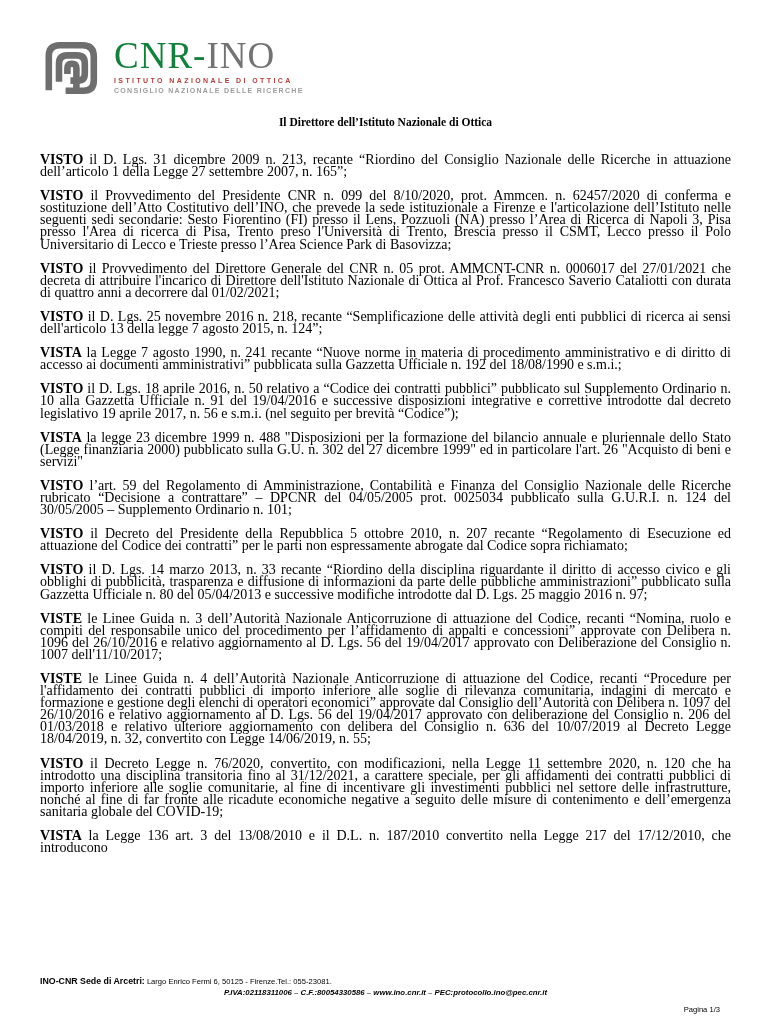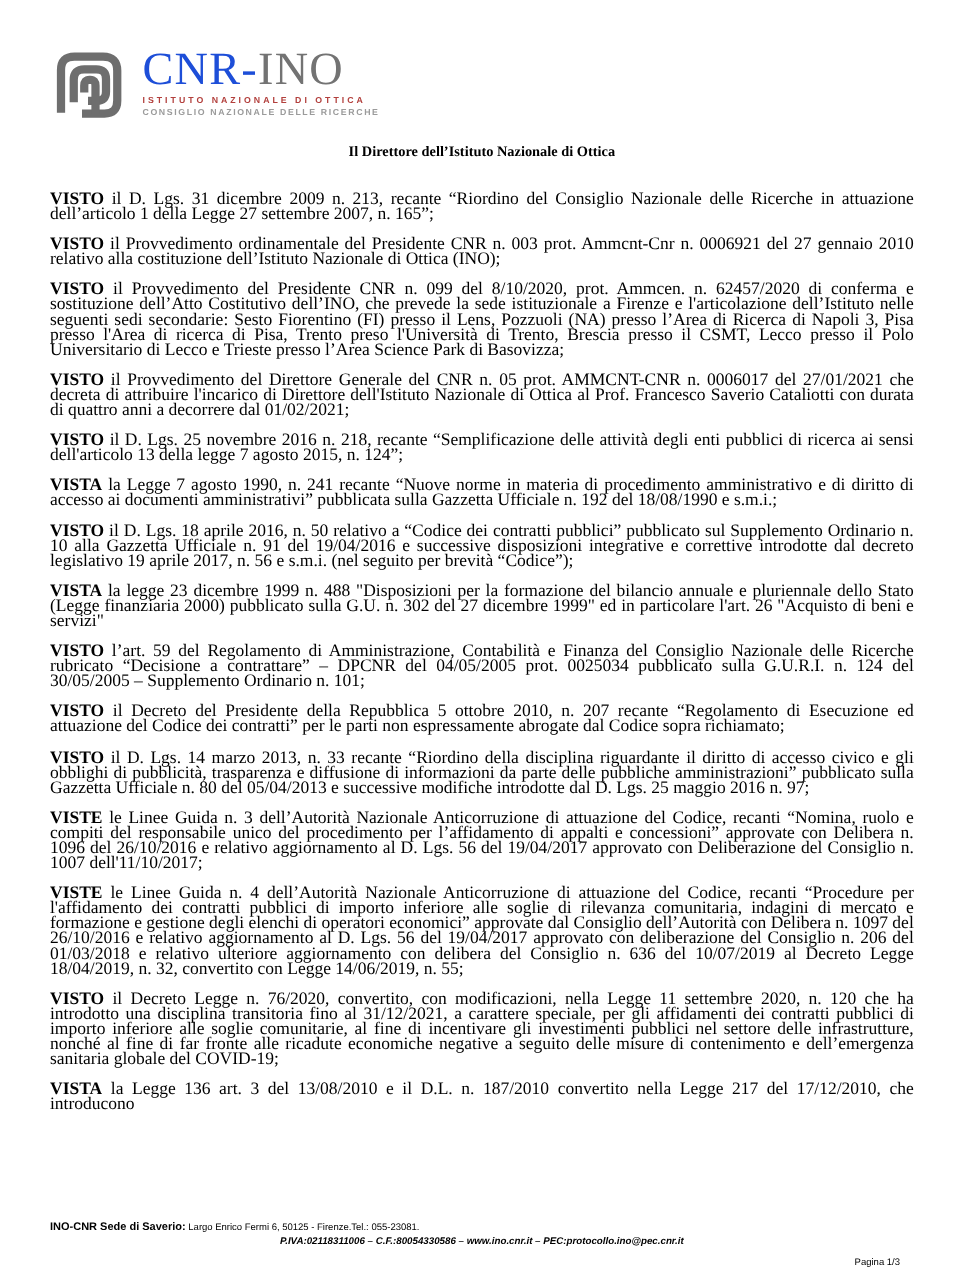--- a/index.html
+++ b/index.html
@@ -6,21 +6,21 @@
   body{width:770px;height:1024px;position:relative;overflow:hidden;
        font-family:"Liberation Serif",serif;color:#000;}
   .page{position:absolute;inset:0;padding:38px 39px 0 40px;box-sizing:border-box;}
 
   
   .logo-block{display:flex;align-items:flex-start;height:64px;}
   .cnr-mark{width:62px;height:60px;flex:0 0 auto;}
   .logo-text{margin-left:12px;padding-top:1px;}
   .wordmark{font-family:"Liberation Serif",serif;font-size:37px;line-height:34px;
             letter-spacing:1px;font-weight:400;}
-  .wordmark .wm-gray{color:#1d4ed8;}
+  .wordmark .wm-gray{color:#15803d;}
   .wordmark .wm-red{color:#737373;}
   .logo-sub{font-family:"Liberation Sans",sans-serif;font-weight:bold;font-size:7px;}
   .logo-sub.l1{color:#b23f3c;letter-spacing:2.4px;margin-top:4px;}
   .logo-sub.l2{color:#9b9b9b;letter-spacing:1.3px;margin-top:2.5px;}
 
   
   .subject{margin:26px 0 0 0;font-style:italic;font-size:11px;line-height:25px;
            text-align:justify;text-decoration:underline;}
   .heading{margin:14px 0 0 0;font-size:11.5px;line-height:12px;font-weight:bold;
            text-align:center;}
@@ -55,35 +55,34 @@
       <div class="logo-sub l1">ISTITUTO NAZIONALE DI OTTICA</div>
       <div class="logo-sub l2">CONSIGLIO NAZIONALE DELLE RICERCHE</div>
     </div>
   </header>
 
 
   <h1 class="heading">Il Direttore dell’Istituto Nazionale di Ottica</h1>
 
   <div class="paras">
       <p class="para"><b>VISTO</b> il D. Lgs. 31 dicembre 2009 n. 213, recante “Riordino del Consiglio Nazionale delle Ricerche in attuazione dell’articolo 1 della Legge 27 settembre 2007, n. 165”;</p>
-      <p class="para"><b>VISTO</b> il Provvedimento ordinamentale del Presidente CNR n. 003 prot. Ammcnt-Cnr n. 0006921 del 27 gennaio 2010 relativo alla costituzione dell’Istituto Nazionale di Ottica (INO);</p>
       <p class="para"><b>VISTO</b> il Provvedimento del Presidente CNR n. 099 del 8/10/2020, prot. Ammcen. n. 62457/2020 di conferma e sostituzione dell’Atto Costitutivo dell’INO, che prevede la sede istituzionale a Firenze e l'articolazione dell’Istituto nelle seguenti sedi secondarie: Sesto Fiorentino (FI) presso il Lens, Pozzuoli (NA) presso l’Area di Ricerca di Napoli 3, Pisa presso l'Area di ricerca di Pisa, Trento preso l'Università di Trento, Brescia presso il CSMT, Lecco presso il Polo Universitario di Lecco e Trieste presso l’Area Science Park di Basovizza;</p>
       <p class="para"><b>VISTO</b> il Provvedimento del Direttore Generale del CNR n. 05 prot. AMMCNT-CNR n. 0006017 del 27/01/2021 che decreta di attribuire l'incarico di Direttore dell'Istituto Nazionale di Ottica al Prof. Francesco Saverio Cataliotti con durata di quattro anni a decorrere dal 01/02/2021;</p>
       <p class="para"><b>VISTO</b> il D. Lgs. 25 novembre 2016 n. 218, recante “Semplificazione delle attività degli enti pubblici di ricerca ai sensi dell'articolo 13 della legge 7 agosto 2015, n. 124”;</p>
       <p class="para"><b>VISTA</b> la Legge 7 agosto 1990, n. 241 recante “Nuove norme in materia di procedimento amministrativo e di diritto di accesso ai documenti amministrativi” pubblicata sulla Gazzetta Ufficiale n. 192 del 18/08/1990 e s.m.i.;</p>
       <p class="para"><b>VISTO</b> il D. Lgs. 18 aprile 2016, n. 50 relativo a “Codice dei contratti pubblici” pubblicato sul Supplemento Ordinario n. 10 alla Gazzetta Ufficiale n. 91 del 19/04/2016 e successive disposizioni integrative e correttive introdotte dal decreto legislativo 19 aprile 2017, n. 56 e s.m.i. (nel seguito per brevità “Codice”);</p>
       <p class="para"><b>VISTA</b> la legge 23 dicembre 1999 n. 488 "Disposizioni per la formazione del bilancio annuale e pluriennale dello Stato (Legge finanziaria 2000) pubblicato sulla G.U. n. 302 del 27 dicembre 1999" ed in particolare l'art. 26 "Acquisto di beni e servizi"</p>
       <p class="para"><b>VISTO</b> l’art. 59 del Regolamento di Amministrazione, Contabilità e Finanza del Consiglio Nazionale delle Ricerche rubricato “Decisione a contrattare” – DPCNR del 04/05/2005 prot. 0025034 pubblicato sulla G.U.R.I. n. 124 del 30/05/2005 – Supplemento Ordinario n. 101;</p>
       <p class="para"><b>VISTO</b> il Decreto del Presidente della Repubblica 5 ottobre 2010, n. 207 recante “Regolamento di Esecuzione ed attuazione del Codice dei contratti” per le parti non espressamente abrogate dal Codice sopra richiamato;</p>
       <p class="para"><b>VISTO</b> il D. Lgs. 14 marzo 2013, n. 33 recante “Riordino della disciplina riguardante il diritto di accesso civico e gli obblighi di pubblicità, trasparenza e diffusione di informazioni da parte delle pubbliche amministrazioni” pubblicato sulla Gazzetta Ufficiale n. 80 del 05/04/2013 e successive modifiche introdotte dal D. Lgs. 25 maggio 2016 n. 97;</p>
       <p class="para"><b>VISTE</b> le Linee Guida n. 3 dell’Autorità Nazionale Anticorruzione di attuazione del Codice, recanti “Nomina, ruolo e compiti del responsabile unico del procedimento per l’affidamento di appalti e concessioni” approvate con Delibera n. 1096 del 26/10/2016 e relativo aggiornamento al D. Lgs. 56 del 19/04/2017 approvato con Deliberazione del Consiglio n. 1007 dell'11/10/2017;</p>
       <p class="para"><b>VISTE</b> le Linee Guida n. 4 dell’Autorità Nazionale Anticorruzione di attuazione del Codice, recanti “Procedure per l'affidamento dei contratti pubblici di importo inferiore alle soglie di rilevanza comunitaria, indagini di mercato e formazione e gestione degli elenchi di operatori economici” approvate dal Consiglio dell’Autorità con Delibera n. 1097 del 26/10/2016 e relativo aggiornamento al D. Lgs. 56 del 19/04/2017 approvato con deliberazione del Consiglio n. 206 del 01/03/2018 e relativo ulteriore aggiornamento con delibera del Consiglio n. 636 del 10/07/2019 al Decreto Legge 18/04/2019, n. 32, convertito con Legge 14/06/2019, n. 55;</p>
       <p class="para"><b>VISTO</b> il Decreto Legge n. 76/2020, convertito, con modificazioni, nella Legge 11 settembre 2020, n. 120 che ha introdotto una disciplina transitoria fino al 31/12/2021, a carattere speciale, per gli affidamenti dei contratti pubblici di importo inferiore alle soglie comunitarie, al fine di incentivare gli investimenti pubblici nel settore delle infrastrutture, nonché al fine di far fronte alle ricadute economiche negative a seguito delle misure di contenimento e dell’emergenza sanitaria globale del COVID-19;</p>
       <p class="para"><b>VISTA</b> la Legge 136 art. 3 del 13/08/2010 e il D.L. n. 187/2010 convertito nella Legge 217 del 17/12/2010, che introducono</p>
     </div>
 
   <footer class="footer">
-    <div class="f-line1"><span class="f-office">INO-CNR Sede di Saverio:</span> <span>Largo Enrico Fermi 6, 50125 - Firenze.Tel.: 055-23081.</span></div>
+    <div class="f-line1"><span class="f-office">INO-CNR Sede di Arcetri:</span> <span>Largo Enrico Fermi 6, 50125 - Firenze.Tel.: 055-23081.</span></div>
     <div class="f-line2">P.IVA:02118311006 – C.F.:80054330586 – www.ino.cnr.it – PEC:protocollo.ino@pec.cnr.it</div>
     <div class="f-page">Pagina 1/3</div>
   </footer>
 
 </div>
 
 </body></html>

